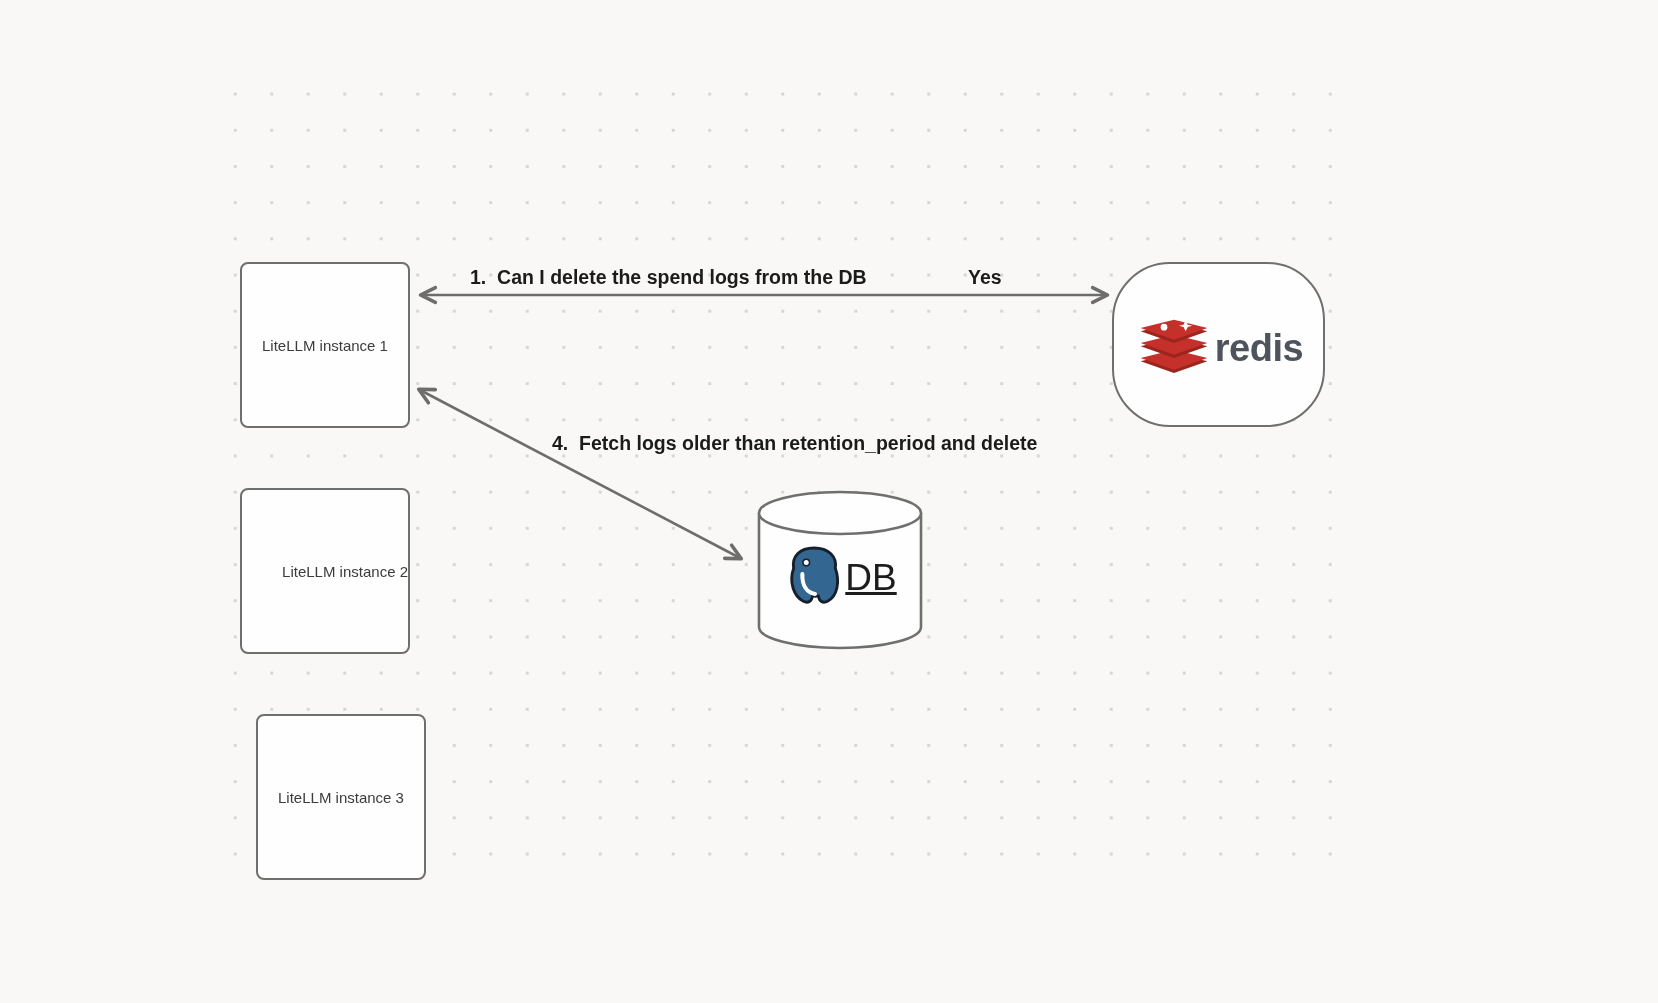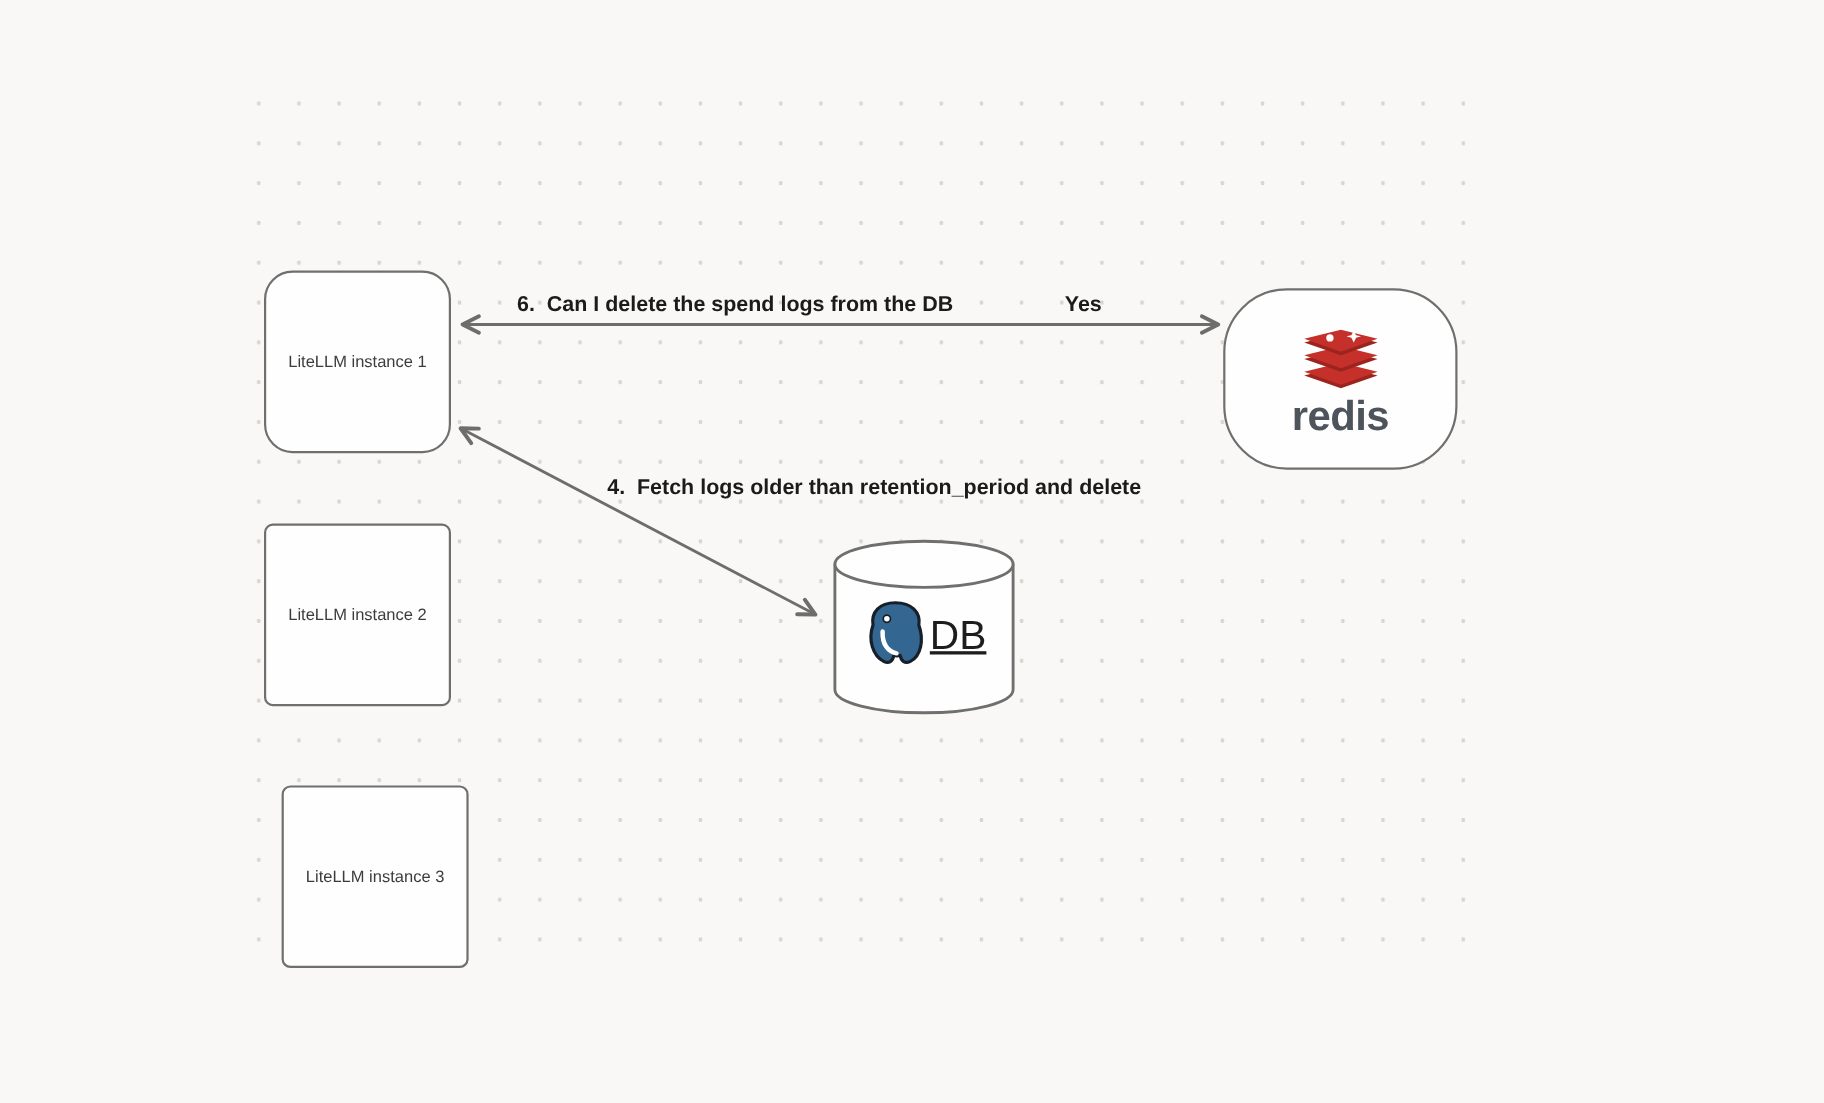--- a/index.html
+++ b/index.html
@@ -43,31 +43,31 @@
     display: flex;
     align-items: center;
     justify-content: center;
   }
   .node-label {
     font-size: 15px;
     color: #3c3c3c;
     text-align: center;
   }
   .litellm { left: 240px; width: 170px; height: 166px; }
-  #node-litellm-1 { top: 246px; border-radius: 26px; }
-  #node-litellm-2 { top: 476px; }
+  #node-litellm-1 { top: 262px; }
+  #node-litellm-2 { top: 488px; justify-content: flex-end; }
   #node-litellm-3 { top: 714px; margin-left: 16px; }
 
   .redis-node {
     left: 1112px;
     top: 262px;
     width: 213px;
     height: 165px;
     border-radius: 58px;
-    flex-direction: column;
+    flex-direction: row;
     gap: 1px;
     padding-top: 6px;
   }
   .redis-word {
     font-size: 38px;
     font-weight: 600;
     color: #4d545c;
     letter-spacing: -0.5px;
     line-height: 1;
   }
@@ -163,17 +163,17 @@
         <path d="M32 4 C17 4 9 13 11 25 C6 39 11 54 21 59 C26 61.5 29.5 59 30.5 53.5
                  C32.5 54 34.5 54 36.5 53.5 C37.5 59 41 61.5 46 59
                  C56 54 59 39 54 25 C56 13 47 4 32 4 Z" fill="#336791" stroke="#17202a" stroke-width="3" stroke-linejoin="round"></path>
         <circle cx="24" cy="19" r="3.4" fill="#ffffff" stroke="#17202a" stroke-width="1.6"></circle>
         <path d="M20 31 C19.5 43 25 50 33 51.5" fill="none" stroke="#ffffff" stroke-width="4.2" stroke-linecap="round"></path>
       </svg>
       <span class="db-word">DB</span>
     </div>
   </div>
 
-  <div class="edge-label" id="edge1-label">6.  Can I delete the spend logs from the DB</div>
+  <div class="edge-label" id="edge1-label">1.  Can I delete the spend logs from the DB</div>
   <div class="edge-label" id="edge1-response">Yes</div>
   <div class="edge-label" id="edge2-label">4.  Fetch logs older than retention_period and delete</div>
 
 </div>
 
 </body></html>

